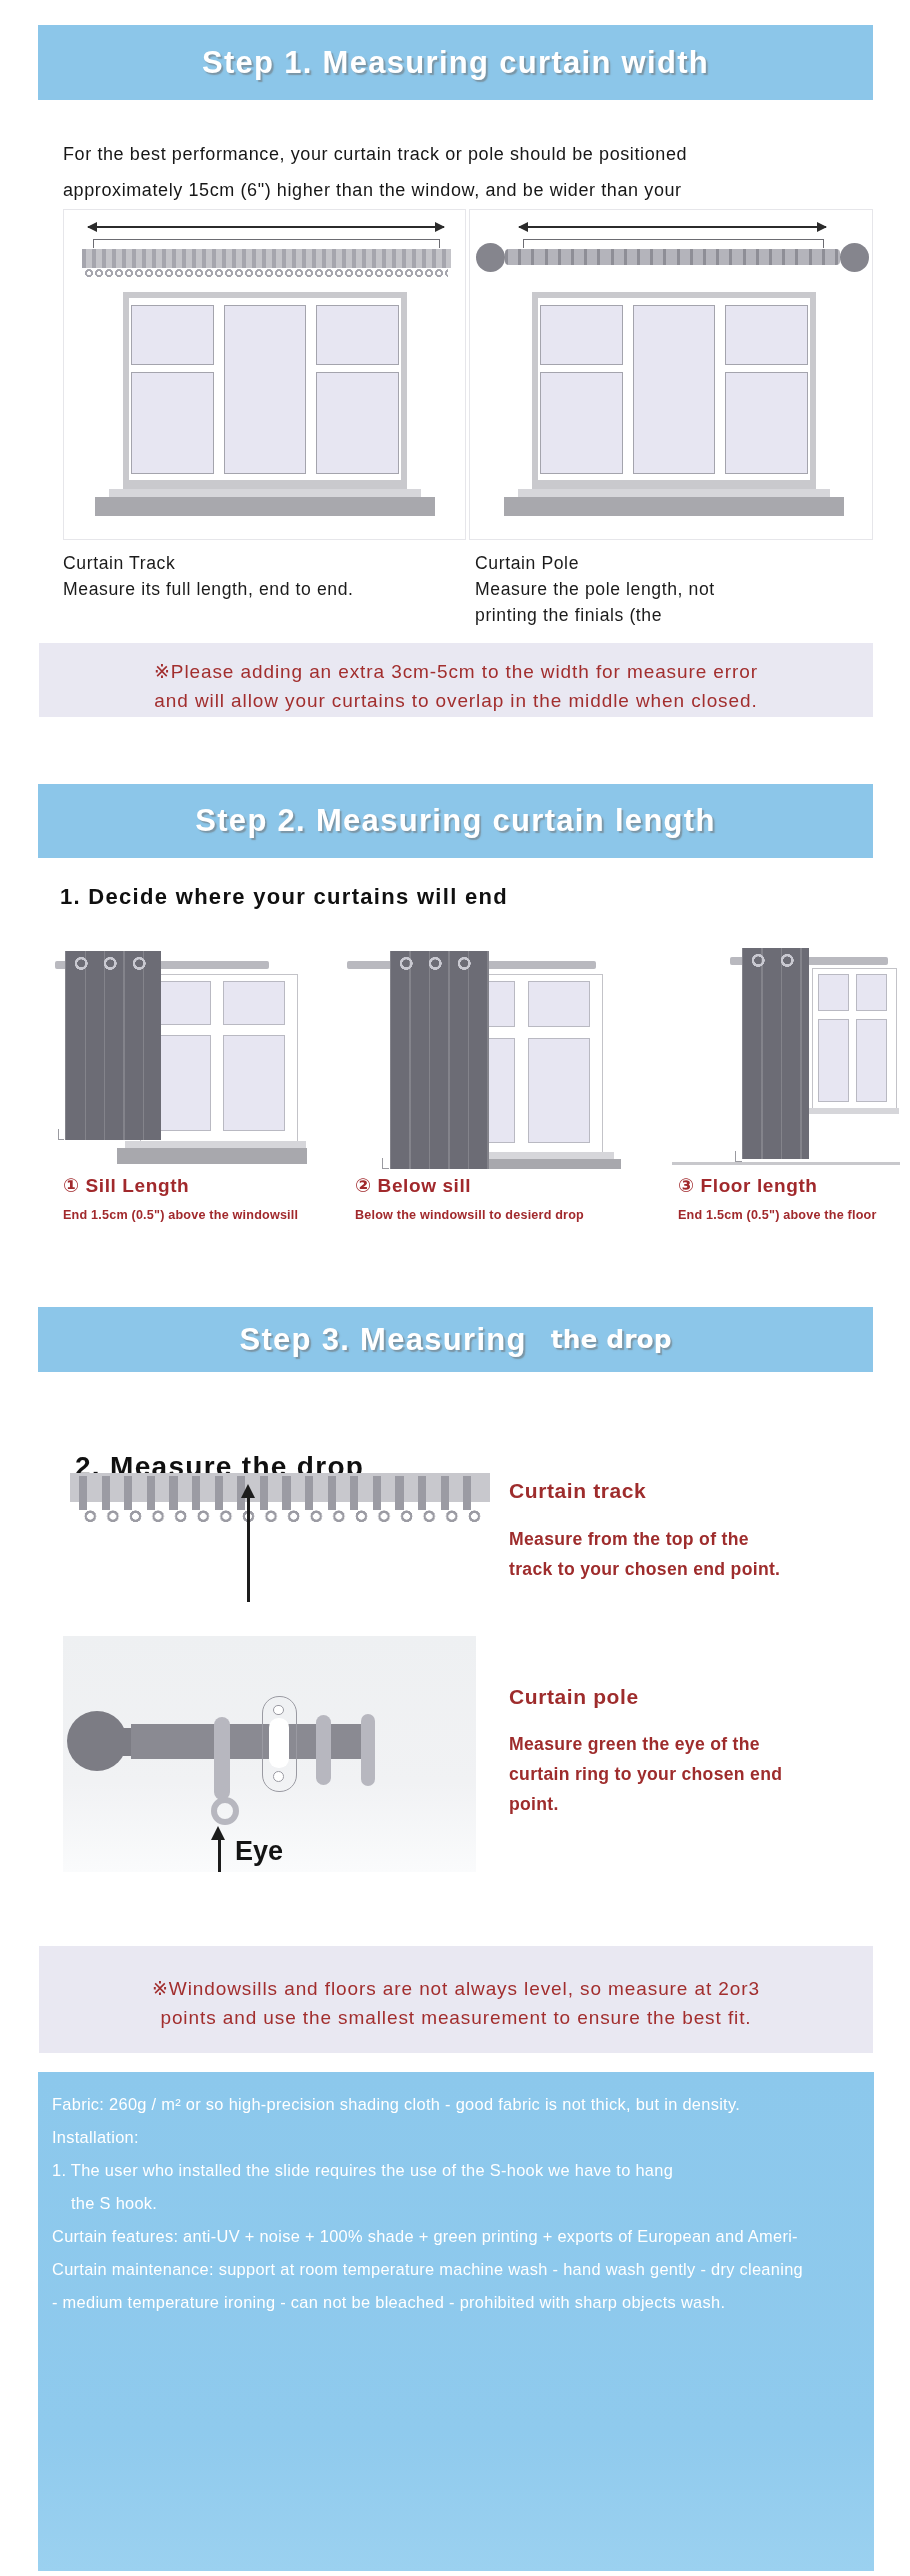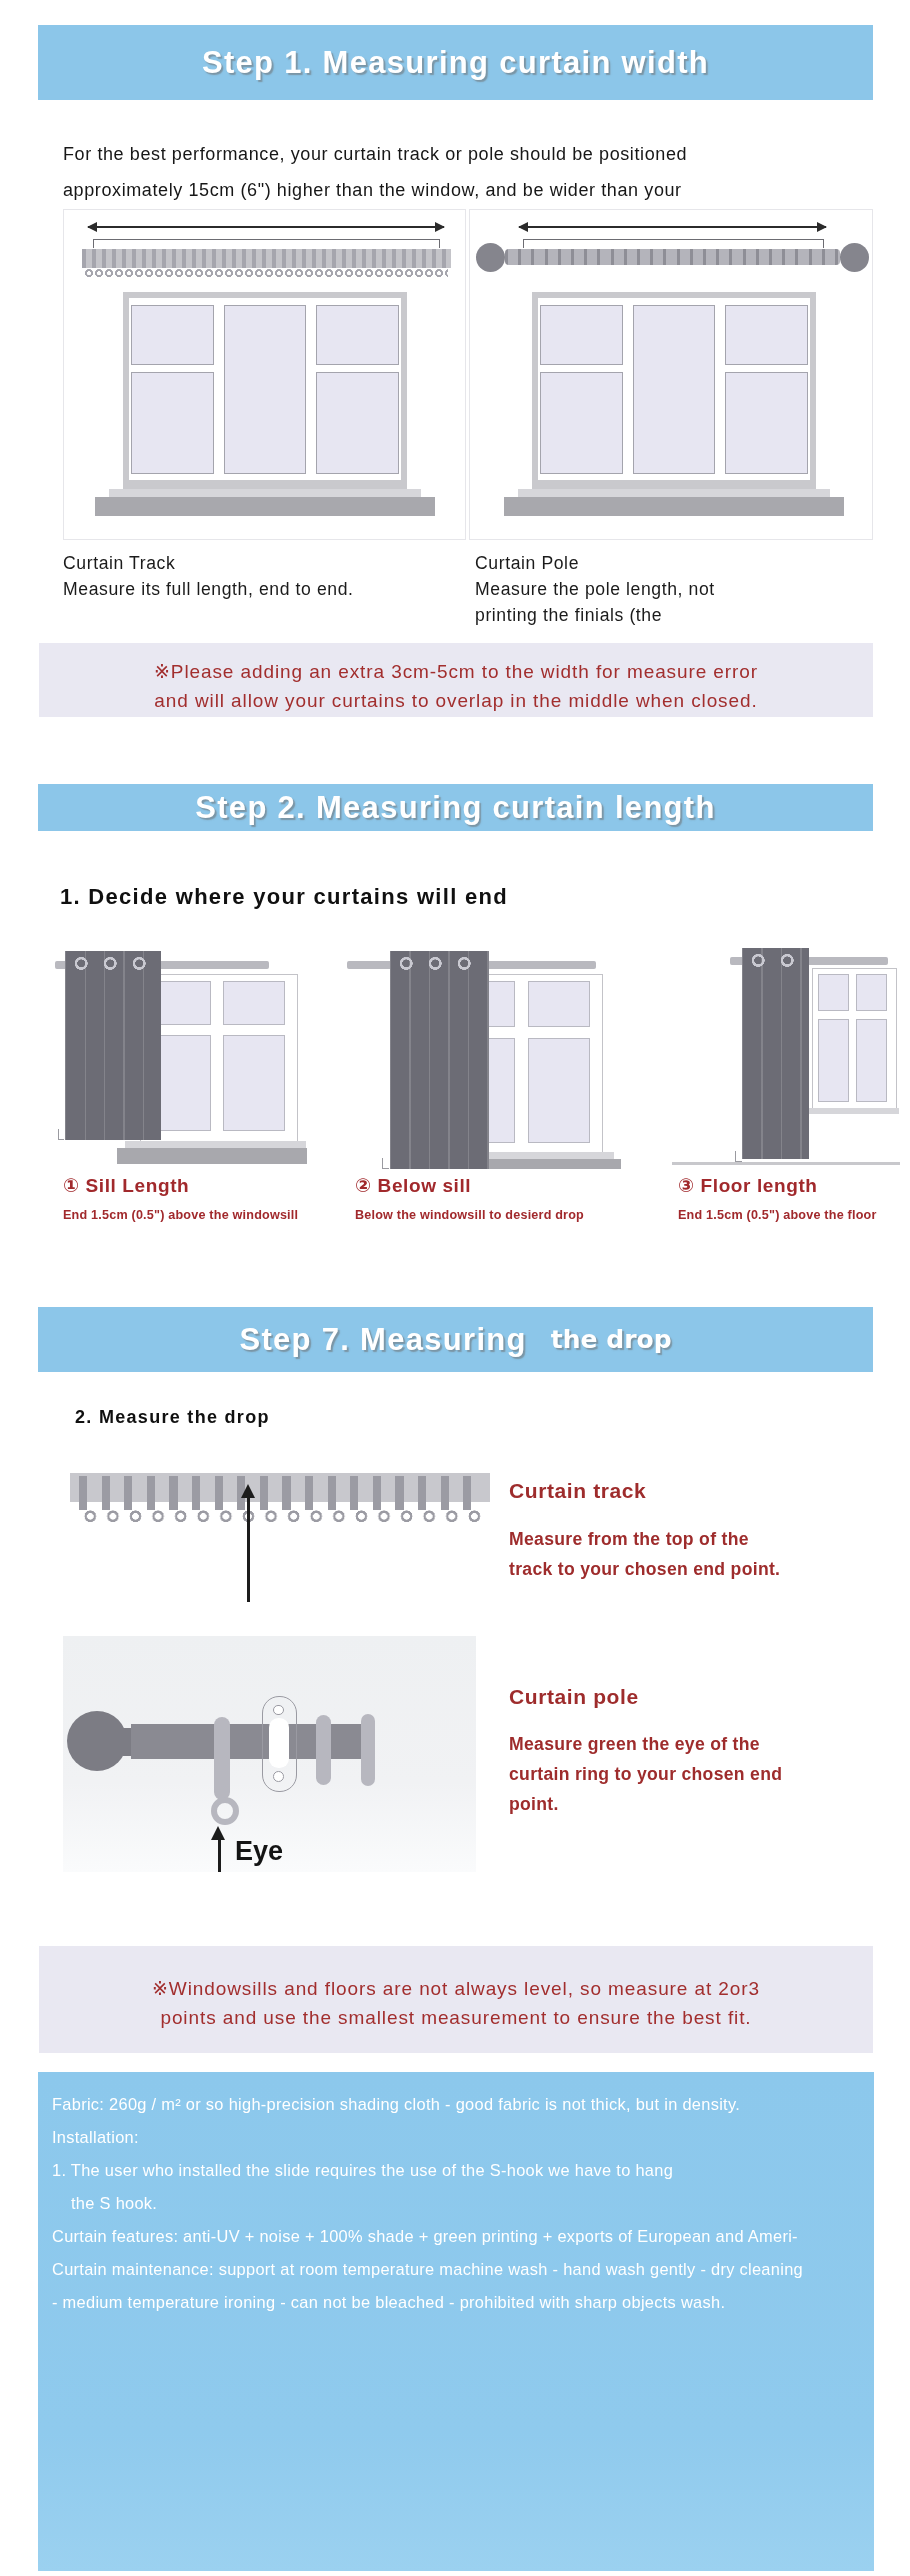--- a/index.html
+++ b/index.html
@@ -7,21 +7,21 @@
     width:910px;height:2576px;position:relative;background:#ffffff;
     font-family:"Liberation Sans","DejaVu Sans",sans-serif;overflow:hidden;
   }
   .banner{
     position:absolute;left:38px;width:835px;background:#8cc6e9;color:#ffffff;
     display:flex;align-items:center;justify-content:center;
     font-weight:bold;letter-spacing:1.3px;
     text-shadow:1.9px 1.9px 1.3px rgba(108,108,108,.55);
   }
   #banner1{top:25px;height:75px;font-size:31px;}
-  #banner2{top:784px;height:47px;font-size:31px;}
+  #banner2{top:784px;height:74px;font-size:31px;}
   #banner3{top:1307px;height:65px;font-size:31px;}
   #banner3 .sub{font-family:"DejaVu Sans",sans-serif;font-size:25px;margin-left:24px;letter-spacing:0;}
 
   .intro{position:absolute;top:136px;left:63px;width:811px;font-size:18px;line-height:36px;
          letter-spacing:0.6px;color:#171717;white-space:nowrap;}
 
   .card{position:absolute;top:209px;height:331px;background:#fff;border:0.6px solid #e6e6ea;box-sizing:border-box;}
   #card-track{left:63px;width:403px;}
   #card-pole{left:469px;width:404px;}
 
@@ -55,21 +55,21 @@
   #caption-track{left:63px;}
   #caption-pole{left:475px;}
 
   .note{position:absolute;left:39px;width:834px;background:#e9e8f2;color:#a22e2e;
     text-align:center;font-size:19px;letter-spacing:0.9px;line-height:29px;box-sizing:border-box;white-space:nowrap;}
   #note1{top:643px;height:74px;padding-top:14px;}
   #note2{top:1946px;height:107px;padding-top:28px;}
 
   .bighead{position:absolute;font-weight:bold;color:#101010;letter-spacing:1.3px;white-space:nowrap;}
   #head2{top:884px;left:60px;font-size:22px;}
-  #head3{top:1407px;left:75px;font-size:18px;text-align:center;}
+  #head3{top:1451px;left:75px;font-size:28px;text-align:center;}
 
   .cd{position:absolute;top:938px;height:231px;}
   #cd1{left:55px;width:252px;}
   #cd2{left:347px;width:274px;}
   #cd3{left:672px;width:228px;}
   .pole2{position:absolute;height:8.2px;background:#b9b9bf;border-radius:1.9px;}
   .win2{position:absolute;background:#ffffff;border:1.3px solid #c3c3c8;}
   .wr{position:absolute;background:#e7e6f2;border:1.3px solid #b9b9c2;}
   .curtain{position:absolute;background:#6c6c75;
     background-image:repeating-linear-gradient(90deg, rgba(255,255,255,.16) 0 1.3px, rgba(0,0,0,0) 1.3px 19.5px);}
@@ -253,21 +253,21 @@
 <div class="cdlabel" id="lbl2">
   <div class="t">② Below sill</div>
   <div class="d">Below the windowsill to desierd drop</div>
 </div>
 <div class="cdlabel" id="lbl3">
   <div class="t">③ Floor length</div>
   <div class="d">End 1.5cm (0.5") above the floor</div>
 </div>
 
 <div class="banner" id="banner3">
-  <span>Step 7. Measuring</span>
+  <span>Step 3. Measuring</span>
   <span class="sub">the drop</span>
 </div>
 
 <div class="bighead" id="head3">2. Measure the drop</div>
 
 <div class="s3track">
   <div class="t3band"></div>
   <div class="t3hooks"></div>
   <div class="t3rings"></div>
   <div class="varrow-head" style="left:171px;top:19px;"></div>

